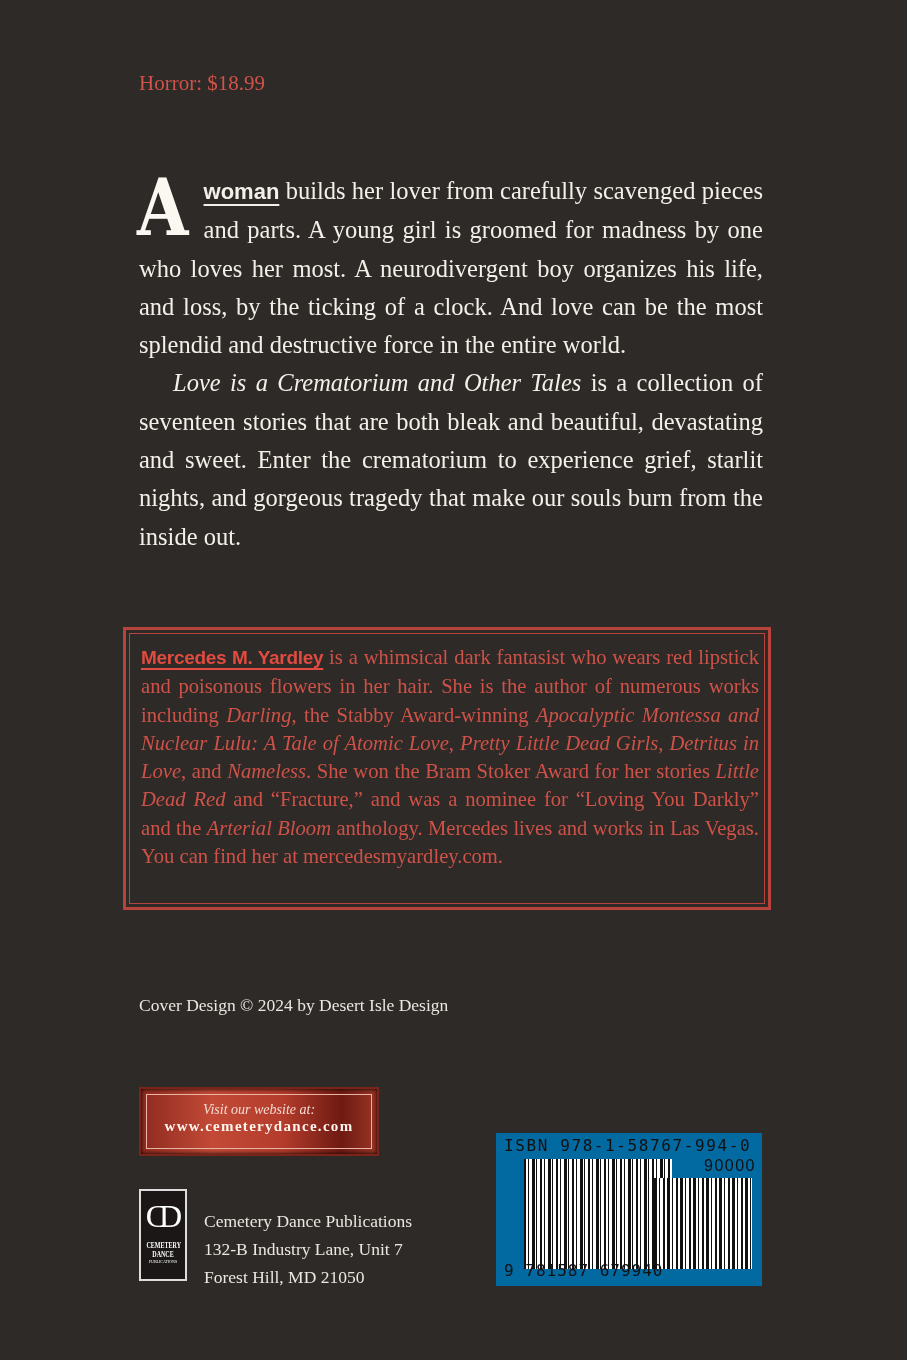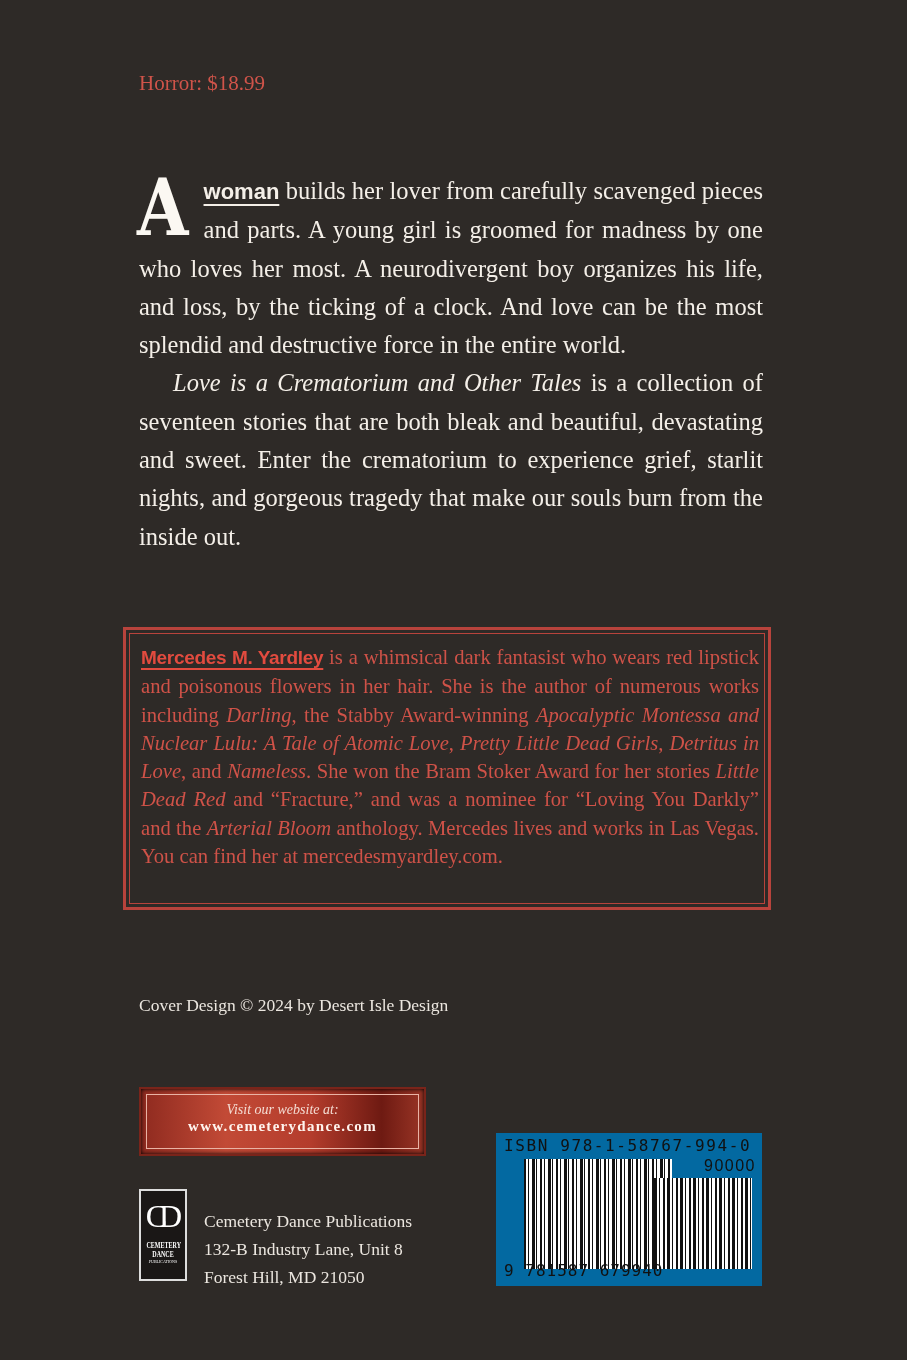--- a/index.html
+++ b/index.html
@@ -15,21 +15,21 @@
   .p1 { margin:0; }
   .bio-box {
     position:absolute; left:123px; top:627px; width:648px; height:283px;
     border:3px solid #b8433c; box-sizing:border-box;
   }
   .bio-box::after { content:""; position:absolute; inset:3px; border:1px solid #b8433c; }
   .bio { position:absolute; left:141px; top:643px; width:618px; font-size:20.6px; line-height:28.3px; text-align:justify; color:#cf5248; }
   .author { font-family:"Liberation Sans",sans-serif; font-weight:bold; font-size:19px; text-decoration:underline; text-decoration-thickness:2px; text-underline-offset:4px; color:#e24b3f; letter-spacing:-0.3px; }
   .credits { position:absolute; left:139px; top:990px; font-size:17.5px; line-height:30px; color:#ebe6df; }
   .web-btn {
-    position:absolute; left:139px; top:1087px; width:287px; height:69px; box-sizing:border-box;
+    position:absolute; left:139px; top:1087px; width:240px; height:69px; box-sizing:border-box;
     background:linear-gradient(90deg,#8e2a1f 0%,#c24a36 30%,#b43c2c 60%,#6e1a12 85%,#9a3526 100%);
     border:2px solid #7a241a; box-shadow:0 0 4px #000 inset; text-align:center;
   }
   .web-btn::after { content:""; position:absolute; inset:5px; border:1px solid #e9b3a5; }
   .web-top { display:block; margin-top:13px; font-style:italic; font-size:14px; color:#f4dcd3; }
   .web-url { display:block; font-weight:bold; font-size:15px; letter-spacing:1.3px; color:#fff4ee; }
   .logo { position:absolute; left:139px; top:1189px; width:48px; height:92px; border:2px solid #ddd; box-sizing:border-box; background:#1a1716; text-align:center; }
   .logo-cd { display:block; font-size:32px; line-height:50px; color:#fff; letter-spacing:-8px; margin-left:-6px; }
   .logo-t { display:block; font-size:8px; font-weight:bold; line-height:9px; color:#fff; transform:scaleX(0.75); }
   .logo-s { display:block; font-size:4px; line-height:6px; color:#fff; }
@@ -71,21 +71,21 @@
 
 <div class="logo">
   <span class="logo-cd">CD</span>
   <span class="logo-t">CEMETERY</span>
   <span class="logo-t">DANCE</span>
   <span class="logo-s">PUBLICATIONS</span>
 </div>
 
 <div class="publisher">
   <div>Cemetery Dance Publications</div>
-  <div>132-B Industry Lane, Unit 8</div>
+  <div>132-B Industry Lane, Unit 7</div>
   <div>Forest Hill, MD 21050</div>
 </div>
 
 <div class="barcode">
   <div class="isbn-text">ISBN 978-1-58767-994-0</div>
   <div class="addon">90000</div>
   <div class="bars1"></div>
   <div class="bars2"></div>
   <div class="ean">9 781587 679940</div>
 </div>

